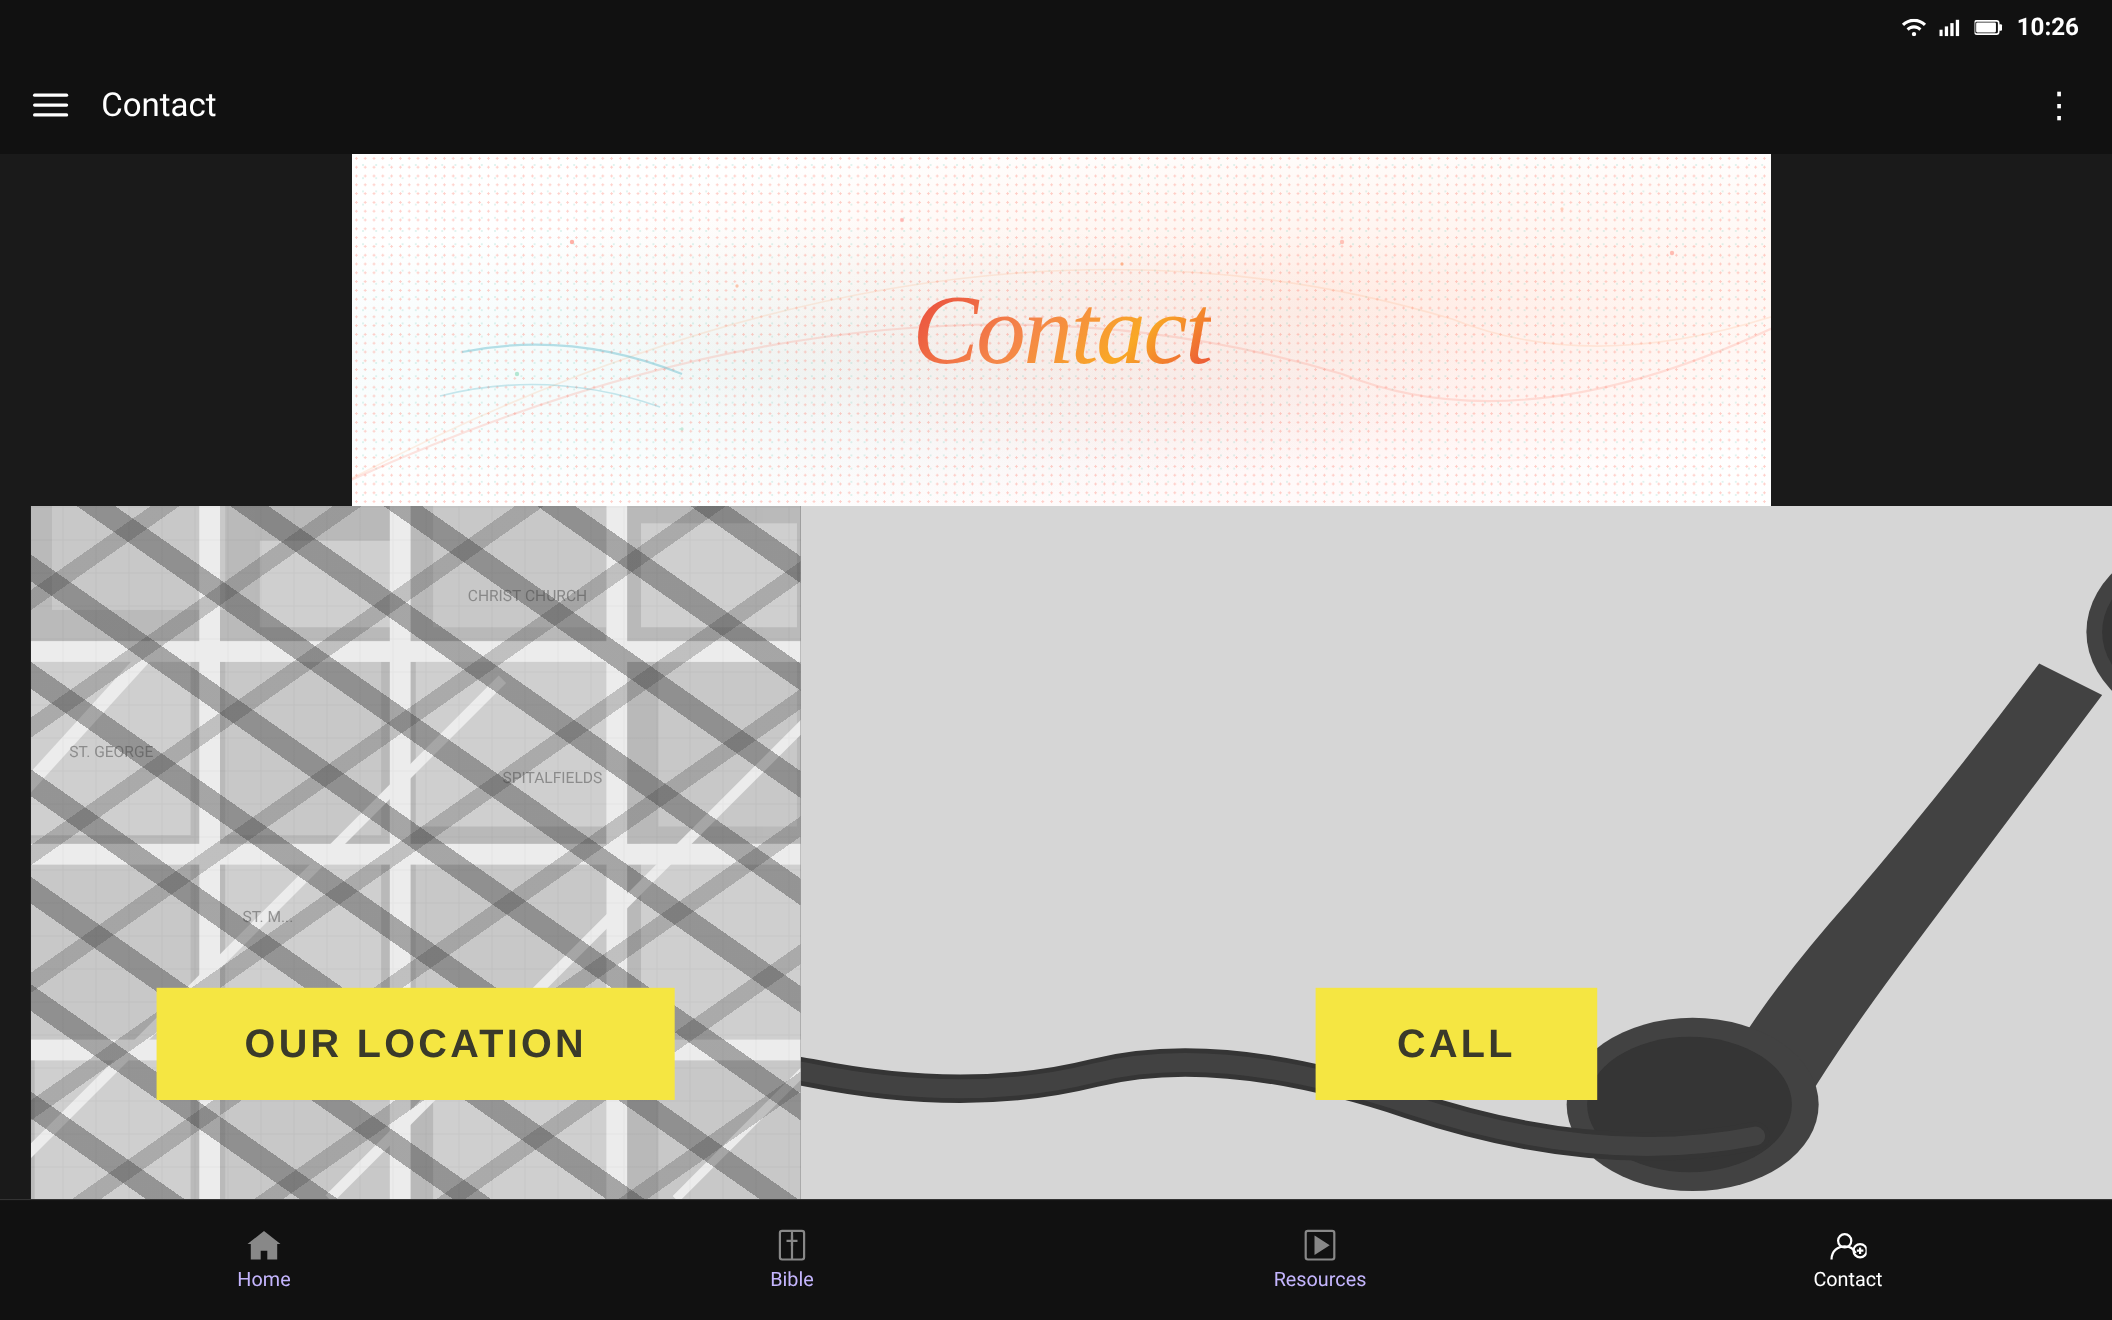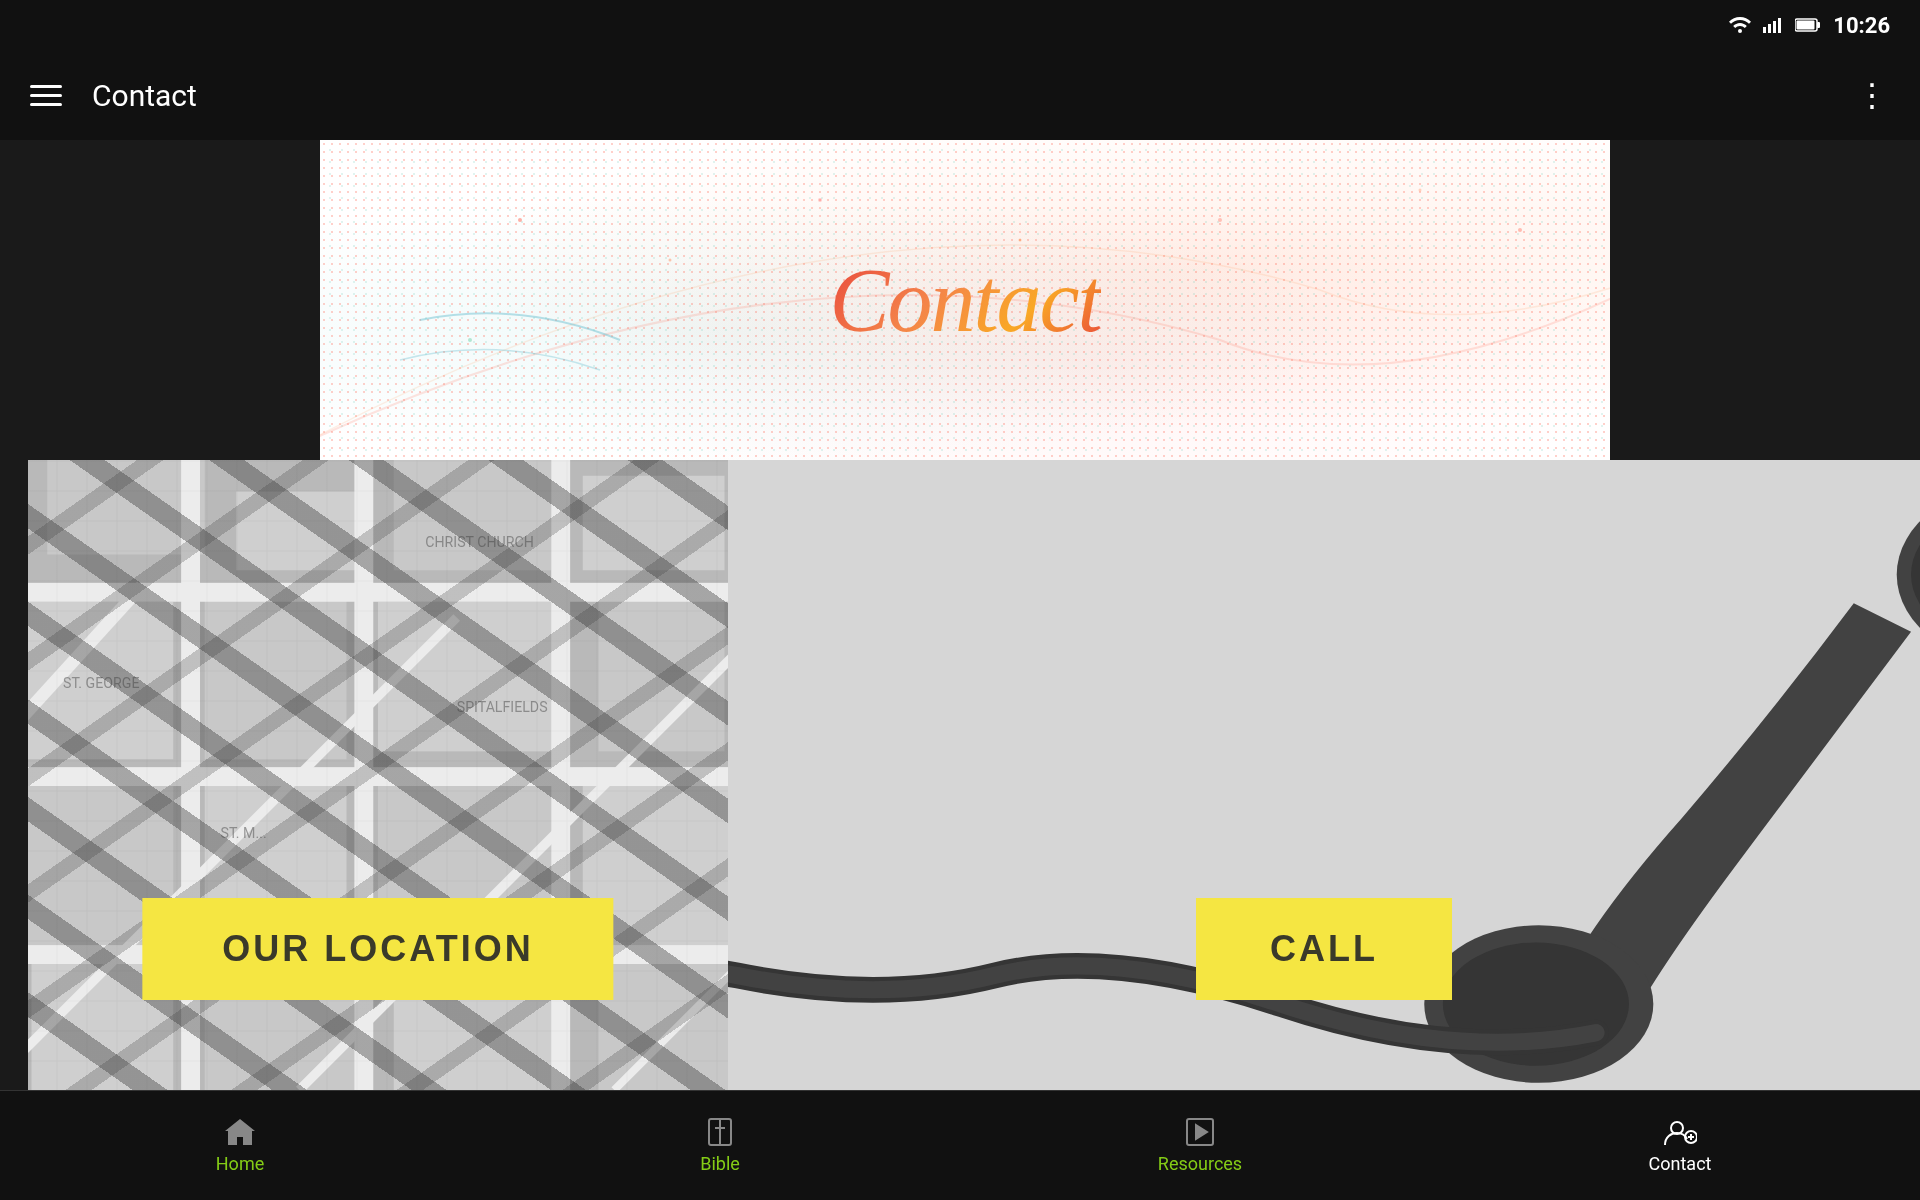--- a/index.html
+++ b/index.html
@@ -274,21 +274,21 @@
     }
     .nav-item {
       display: flex;
       flex-direction: column;
       align-items: center;
       gap: 6px;
       cursor: pointer;
       flex: 1;
     }
     .nav-label {
-      color: #84cc16;
+      color: #c4b5fd;
       font-size: 18px;
     }
     .nav-label.active {
       color: white;
     }
   </style>
 </head>
 <body>
 
 <div class="status-bar">

